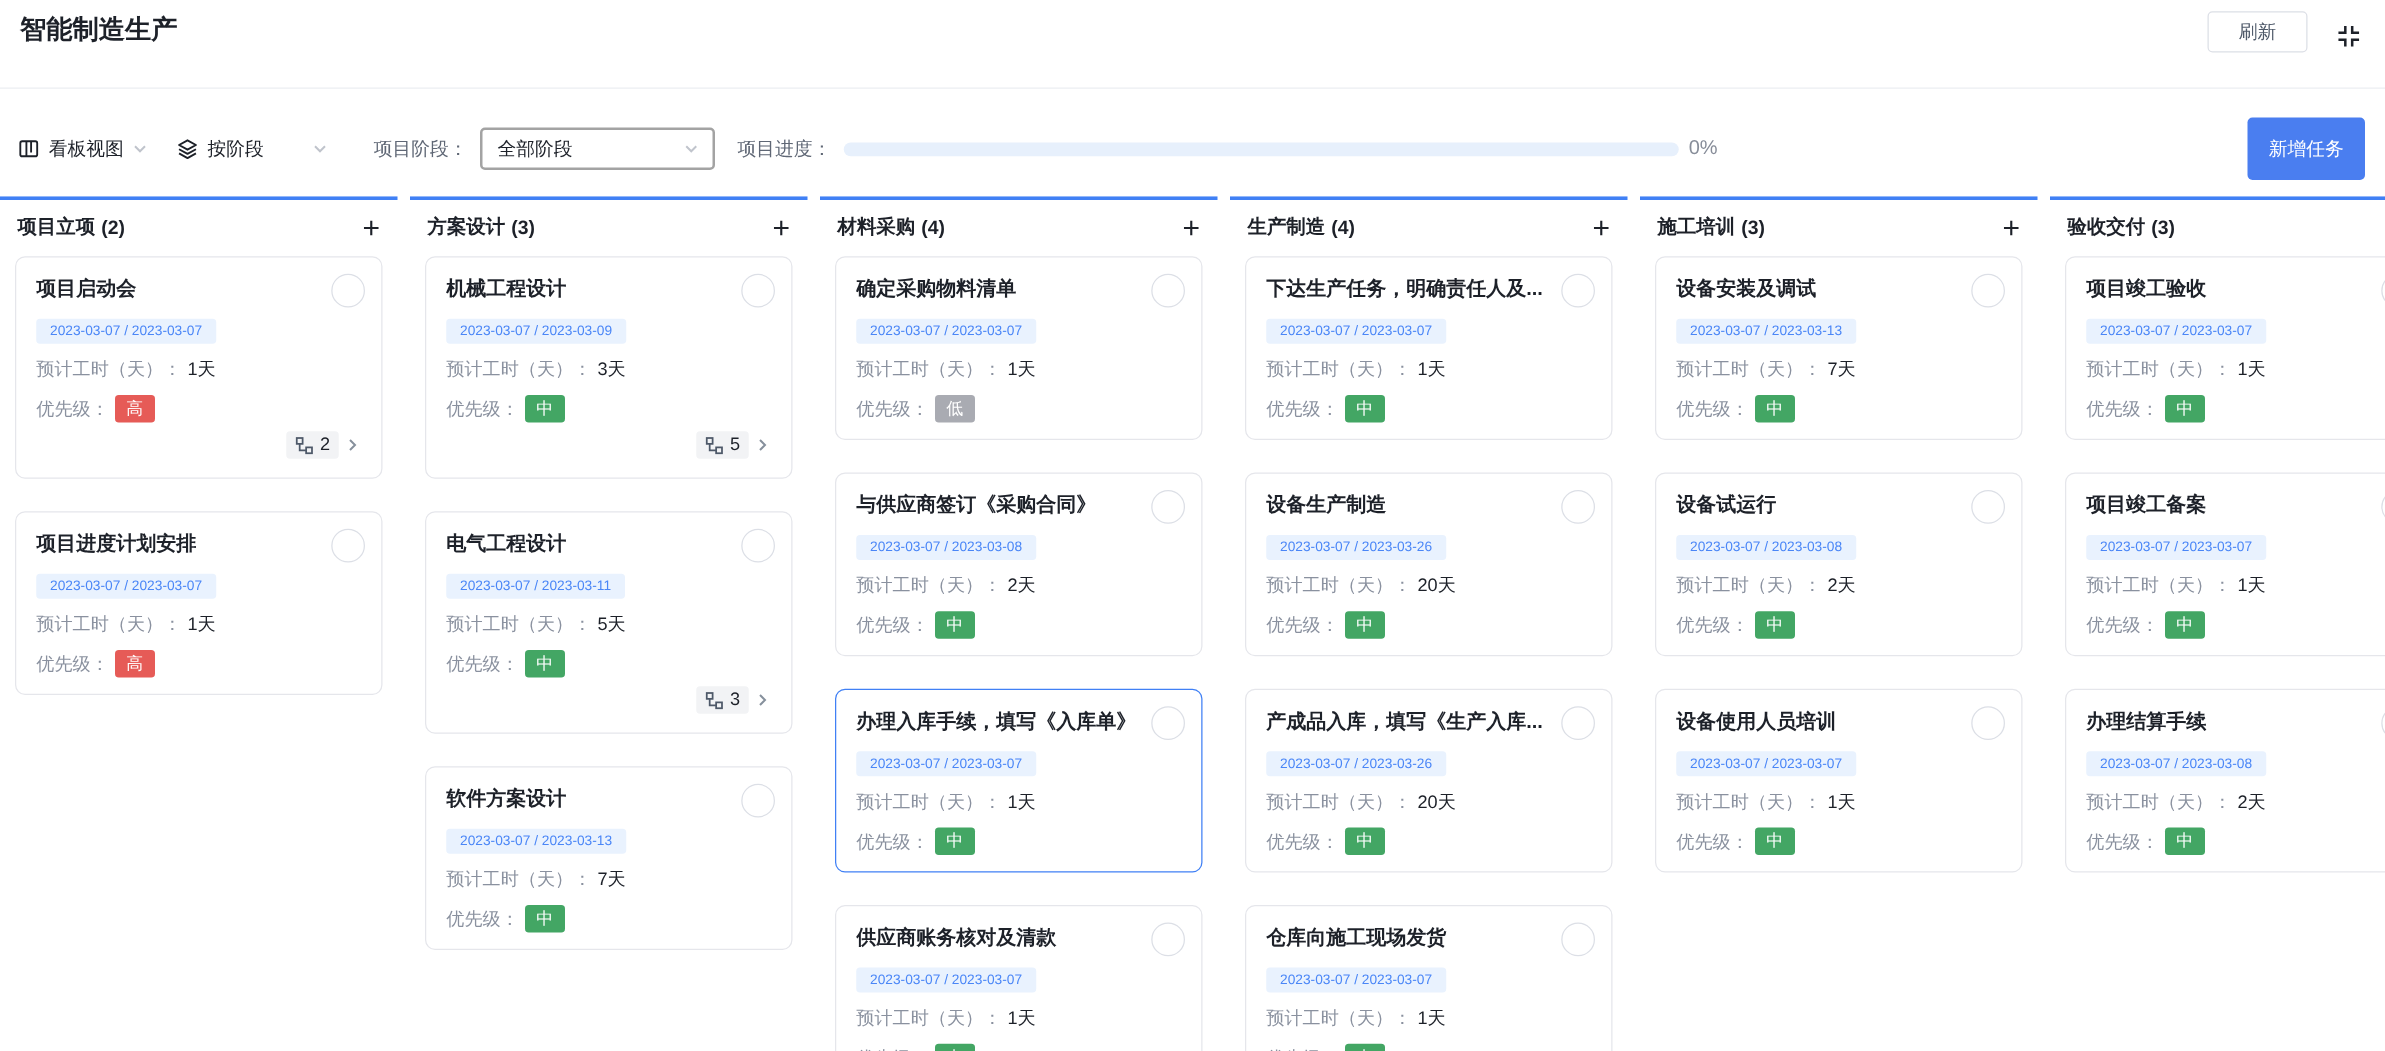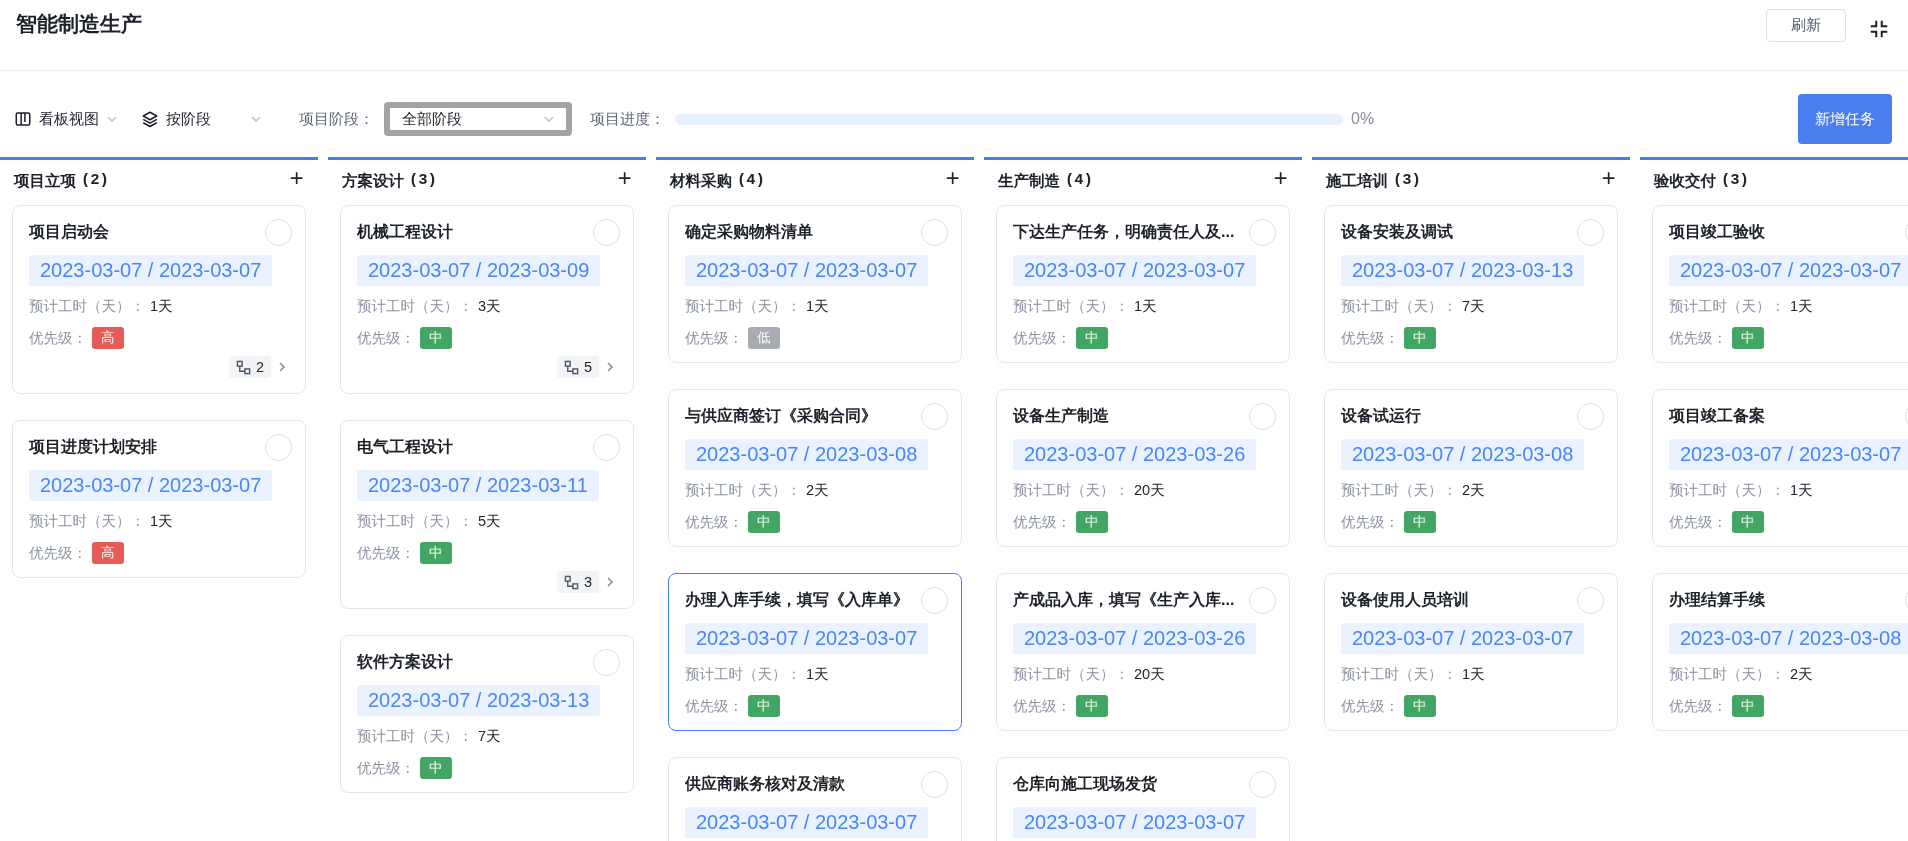--- a/index.html
+++ b/index.html
@@ -17,46 +17,46 @@
   .header-right{ margin-left:auto; display:flex; align-items:flex-end; gap:20px; }
   .btn-outline{ height:33px; padding:0 24px; background:#fff; border:1px solid #dcdfe6;
     border-radius:4px; font-size:15px; color:#4e5969; cursor:pointer; }
   .icon-btn{ width:26px; height:26px; display:flex; align-items:center; justify-content:center; cursor:pointer; }
   
   .toolbar{ height:96px; display:flex; align-items:center; padding:0 16px 0 14px; }
   .tb-item{ display:flex; align-items:center; font-size:15px; color:#1d2129; cursor:pointer; }
   .tb-item .txt{ margin:0 6px 0 7px; }
   .chev{ width:14px; height:14px; }
   .tb-label{ font-size:15px; color:#5f6775; }
-  .select{ width:188px; height:34px; border:6px solid #a3a3a3; border-radius:4px;
+  .select{ width:188px; height:34px; border:2px solid #a3a3a3; border-radius:4px;
     display:flex; align-items:center; padding:0 10px 0 12px; font-size:15px; cursor:pointer; background:#fff; }
   .select .val{ flex:1; color:#1d2129; }
   .progress-track{ width:668px; height:11px; border-radius:6px; background:var(--track); margin-left:10px; position:relative; overflow:hidden; }
   .progress-fill{ position:absolute; left:0; top:0; bottom:0; width:0%; background:var(--accent); border-radius:6px; }
   .progress-pct{ font-size:16px; color:#878d99; margin-left:8px; }
   .btn-primary{ margin-left:auto; height:50px; padding:0 17px; background:#4a7ef0; color:#fff;
     border:none; border-radius:4px; font-size:15px; cursor:pointer; }
   
   .board{ position:absolute; top:157px; left:0; right:0; bottom:0;
     display:flex; gap:10px; overflow:hidden; }
   .column{ flex:0 0 318px; border-top:3px solid var(--accent); padding:0 12px; }
-  .col-head{ display:flex; align-items:flex-start; margin:11px 2px 13px 2px;font-family:Liberation Mono, monospace; }
+  .col-head{ display:flex; align-items:flex-end; margin:11px 2px 13px 2px; }
   .col-title{ font-size:15.5px; font-weight:700; }
   .col-count{ font-size:15.5px; font-weight:700; margin-left:5px; }
   .col-add{ margin-left:auto; font-size:24px; font-weight:300; line-height:18px; color:#1d2129; cursor:pointer; }
   .cards{ display:flex; flex-direction:column; gap:26px; }
   .card{ background:#fff; border:1px solid var(--border); border-radius:8px;
     padding:14px 16px 13px 16px; position:relative; cursor:pointer; }
   .card.selected{ border:1.5px solid var(--accent); }
   .card-title{ font-size:16px; font-weight:700; line-height:24px; margin-right:34px;
     white-space:nowrap; overflow:hidden; }
   .card-check{ position:absolute; top:13px; right:13px; width:27px; height:27px;
     border:1px solid #dcdfe6; border-radius:50%; background:#fff; cursor:pointer; }
   .date-chip{ display:inline-block; margin-top:11px; padding:4px 11px; border-radius:3px;
-    background:var(--date-bg); color:var(--date-text); font-size:20px; }
+    background:var(--date-bg); color:var(--date-text); font-size:11px; }
   .meta{ margin-top:11px; font-size:14.5px; color:var(--gray); display:flex; align-items:center; }
   .meta .val{ color:#1d2129; margin-left:5px; }
   .badge{ margin-left:5px; padding:2px 9px; border-radius:3px; font-size:13.5px; color:#fff; line-height:18px; }
   .badge-high{ background:var(--p-high); }
   .badge-medium{ background:var(--p-med); }
   .badge-low{ background:var(--p-low); }
   .subtask-row{ display:flex; justify-content:flex-end; align-items:center; margin-top:5px; height:26px; }
   .subtask-chip{ display:flex; align-items:center; gap:5px; background:#f2f3f5; border-radius:3px;
     padding:3px 7px; font-size:14.5px; color:#1d2129; cursor:pointer; }
   .subtask-chevron{ margin-left:4px; display:flex; align-items:center; }

